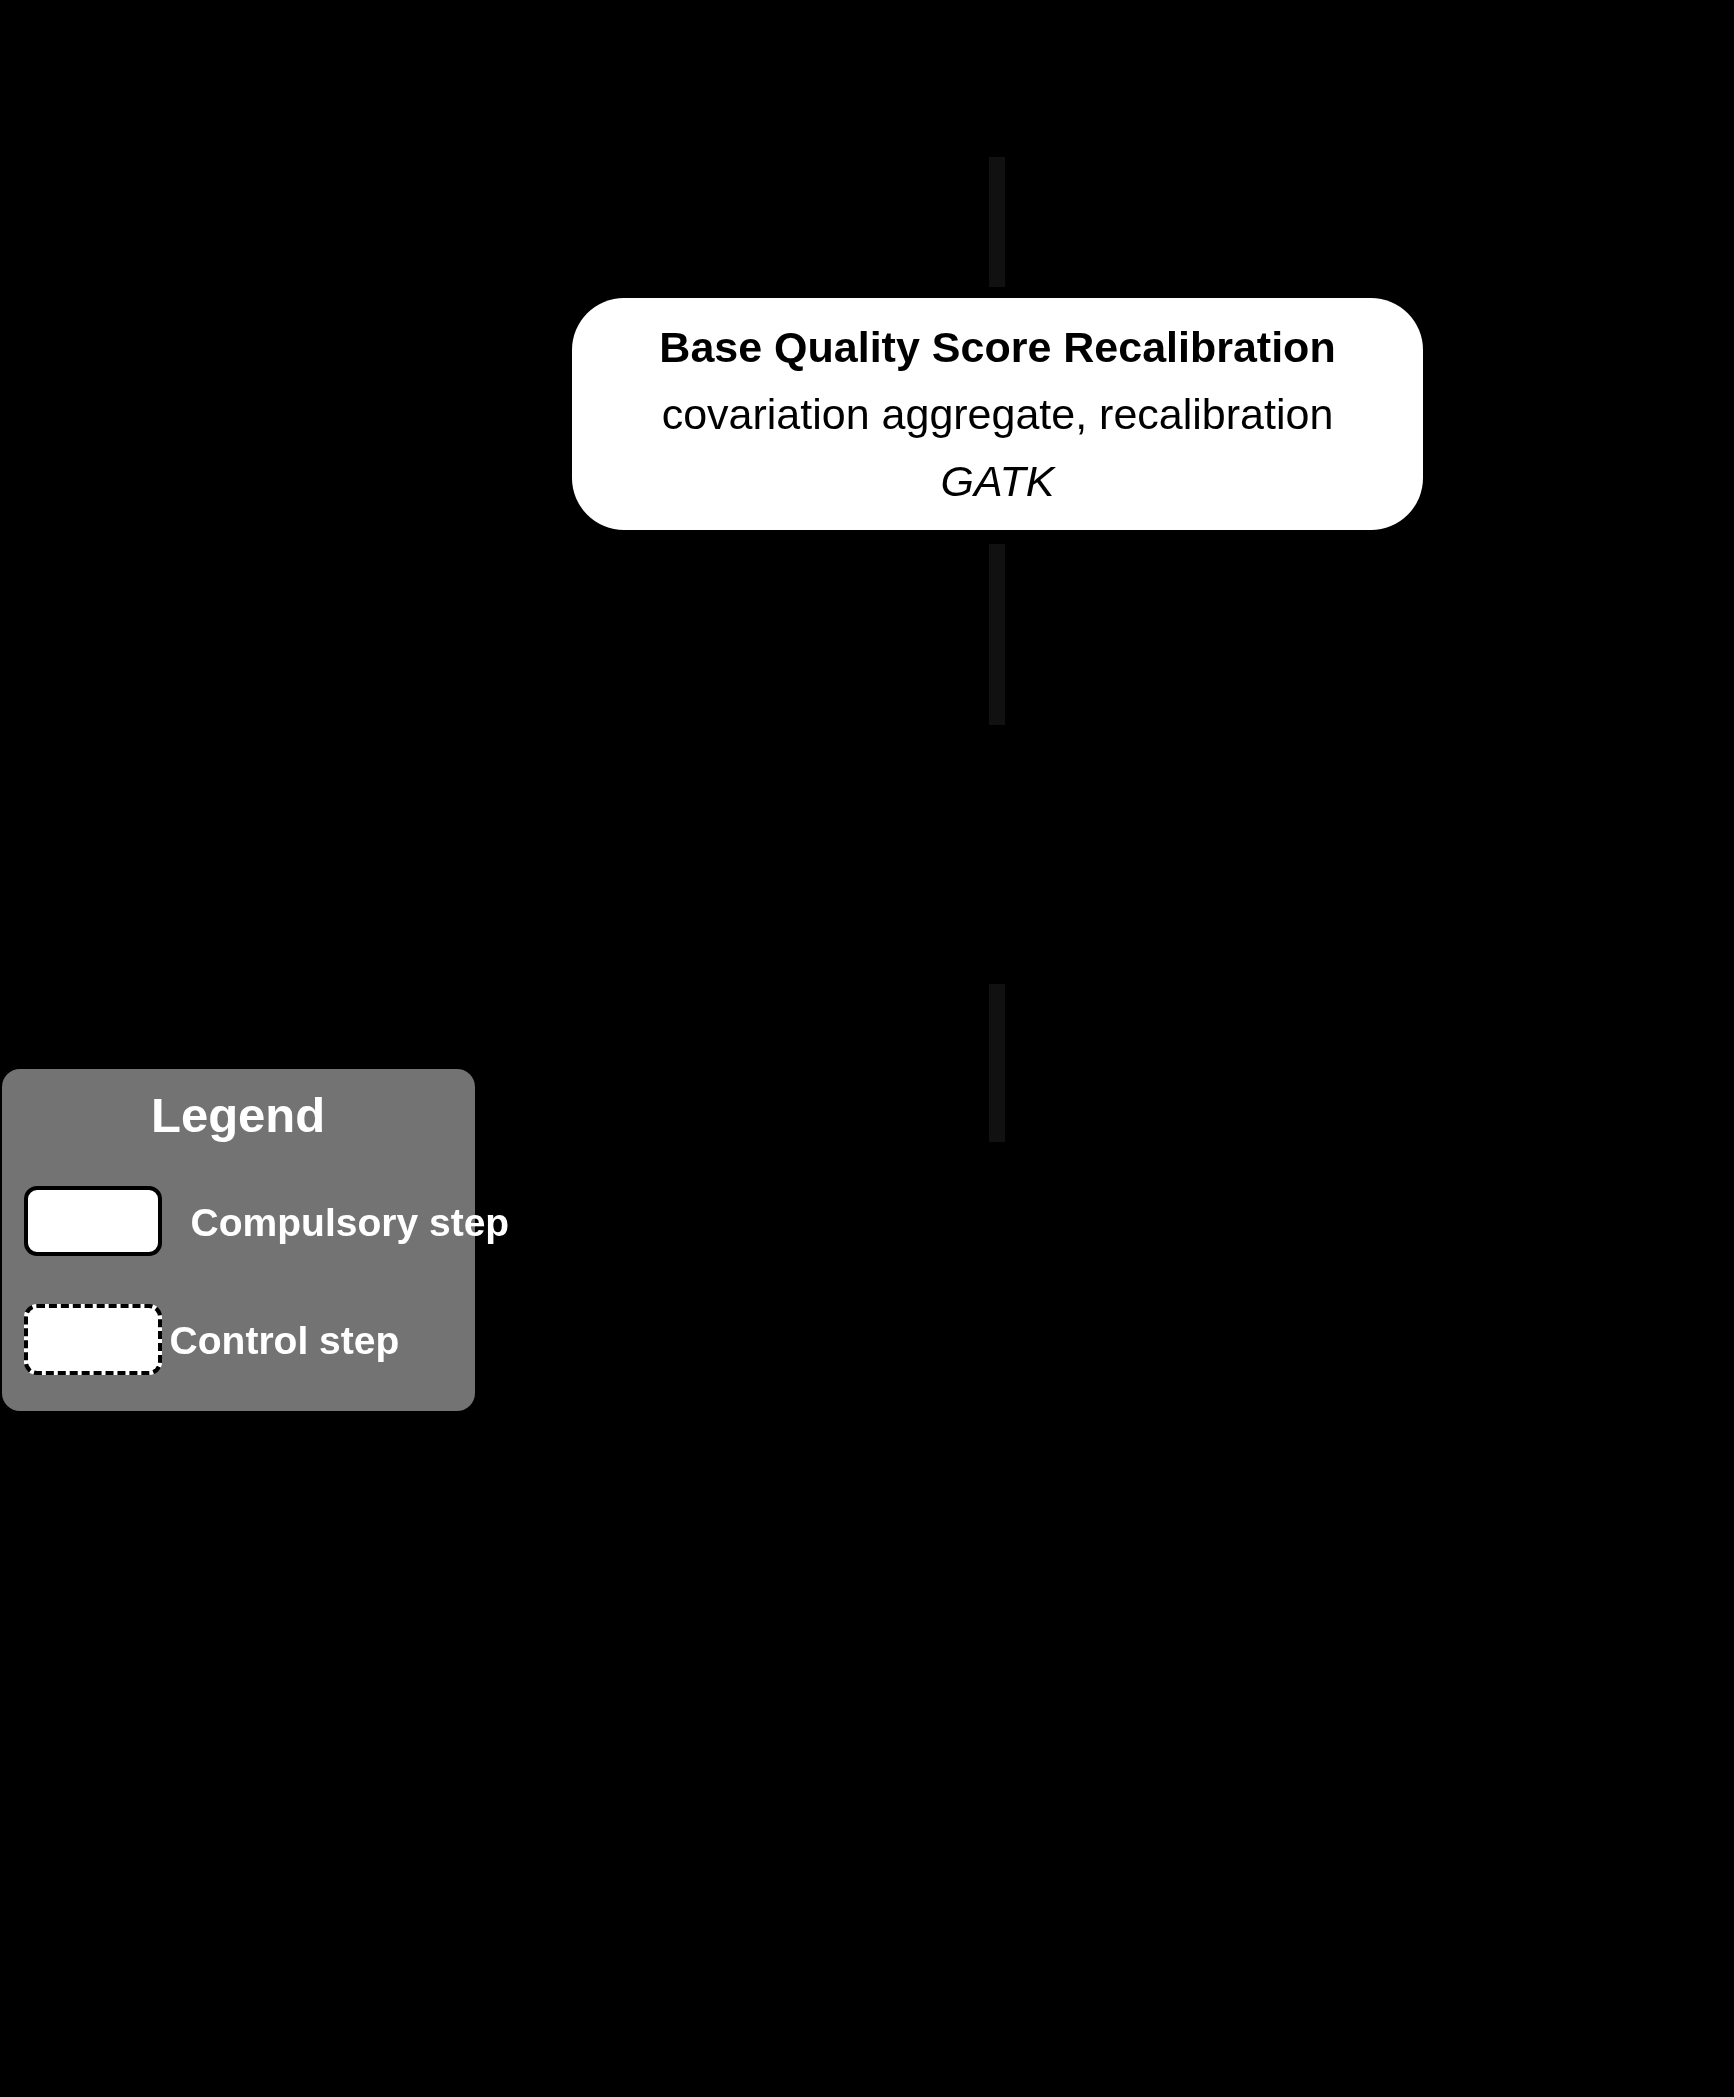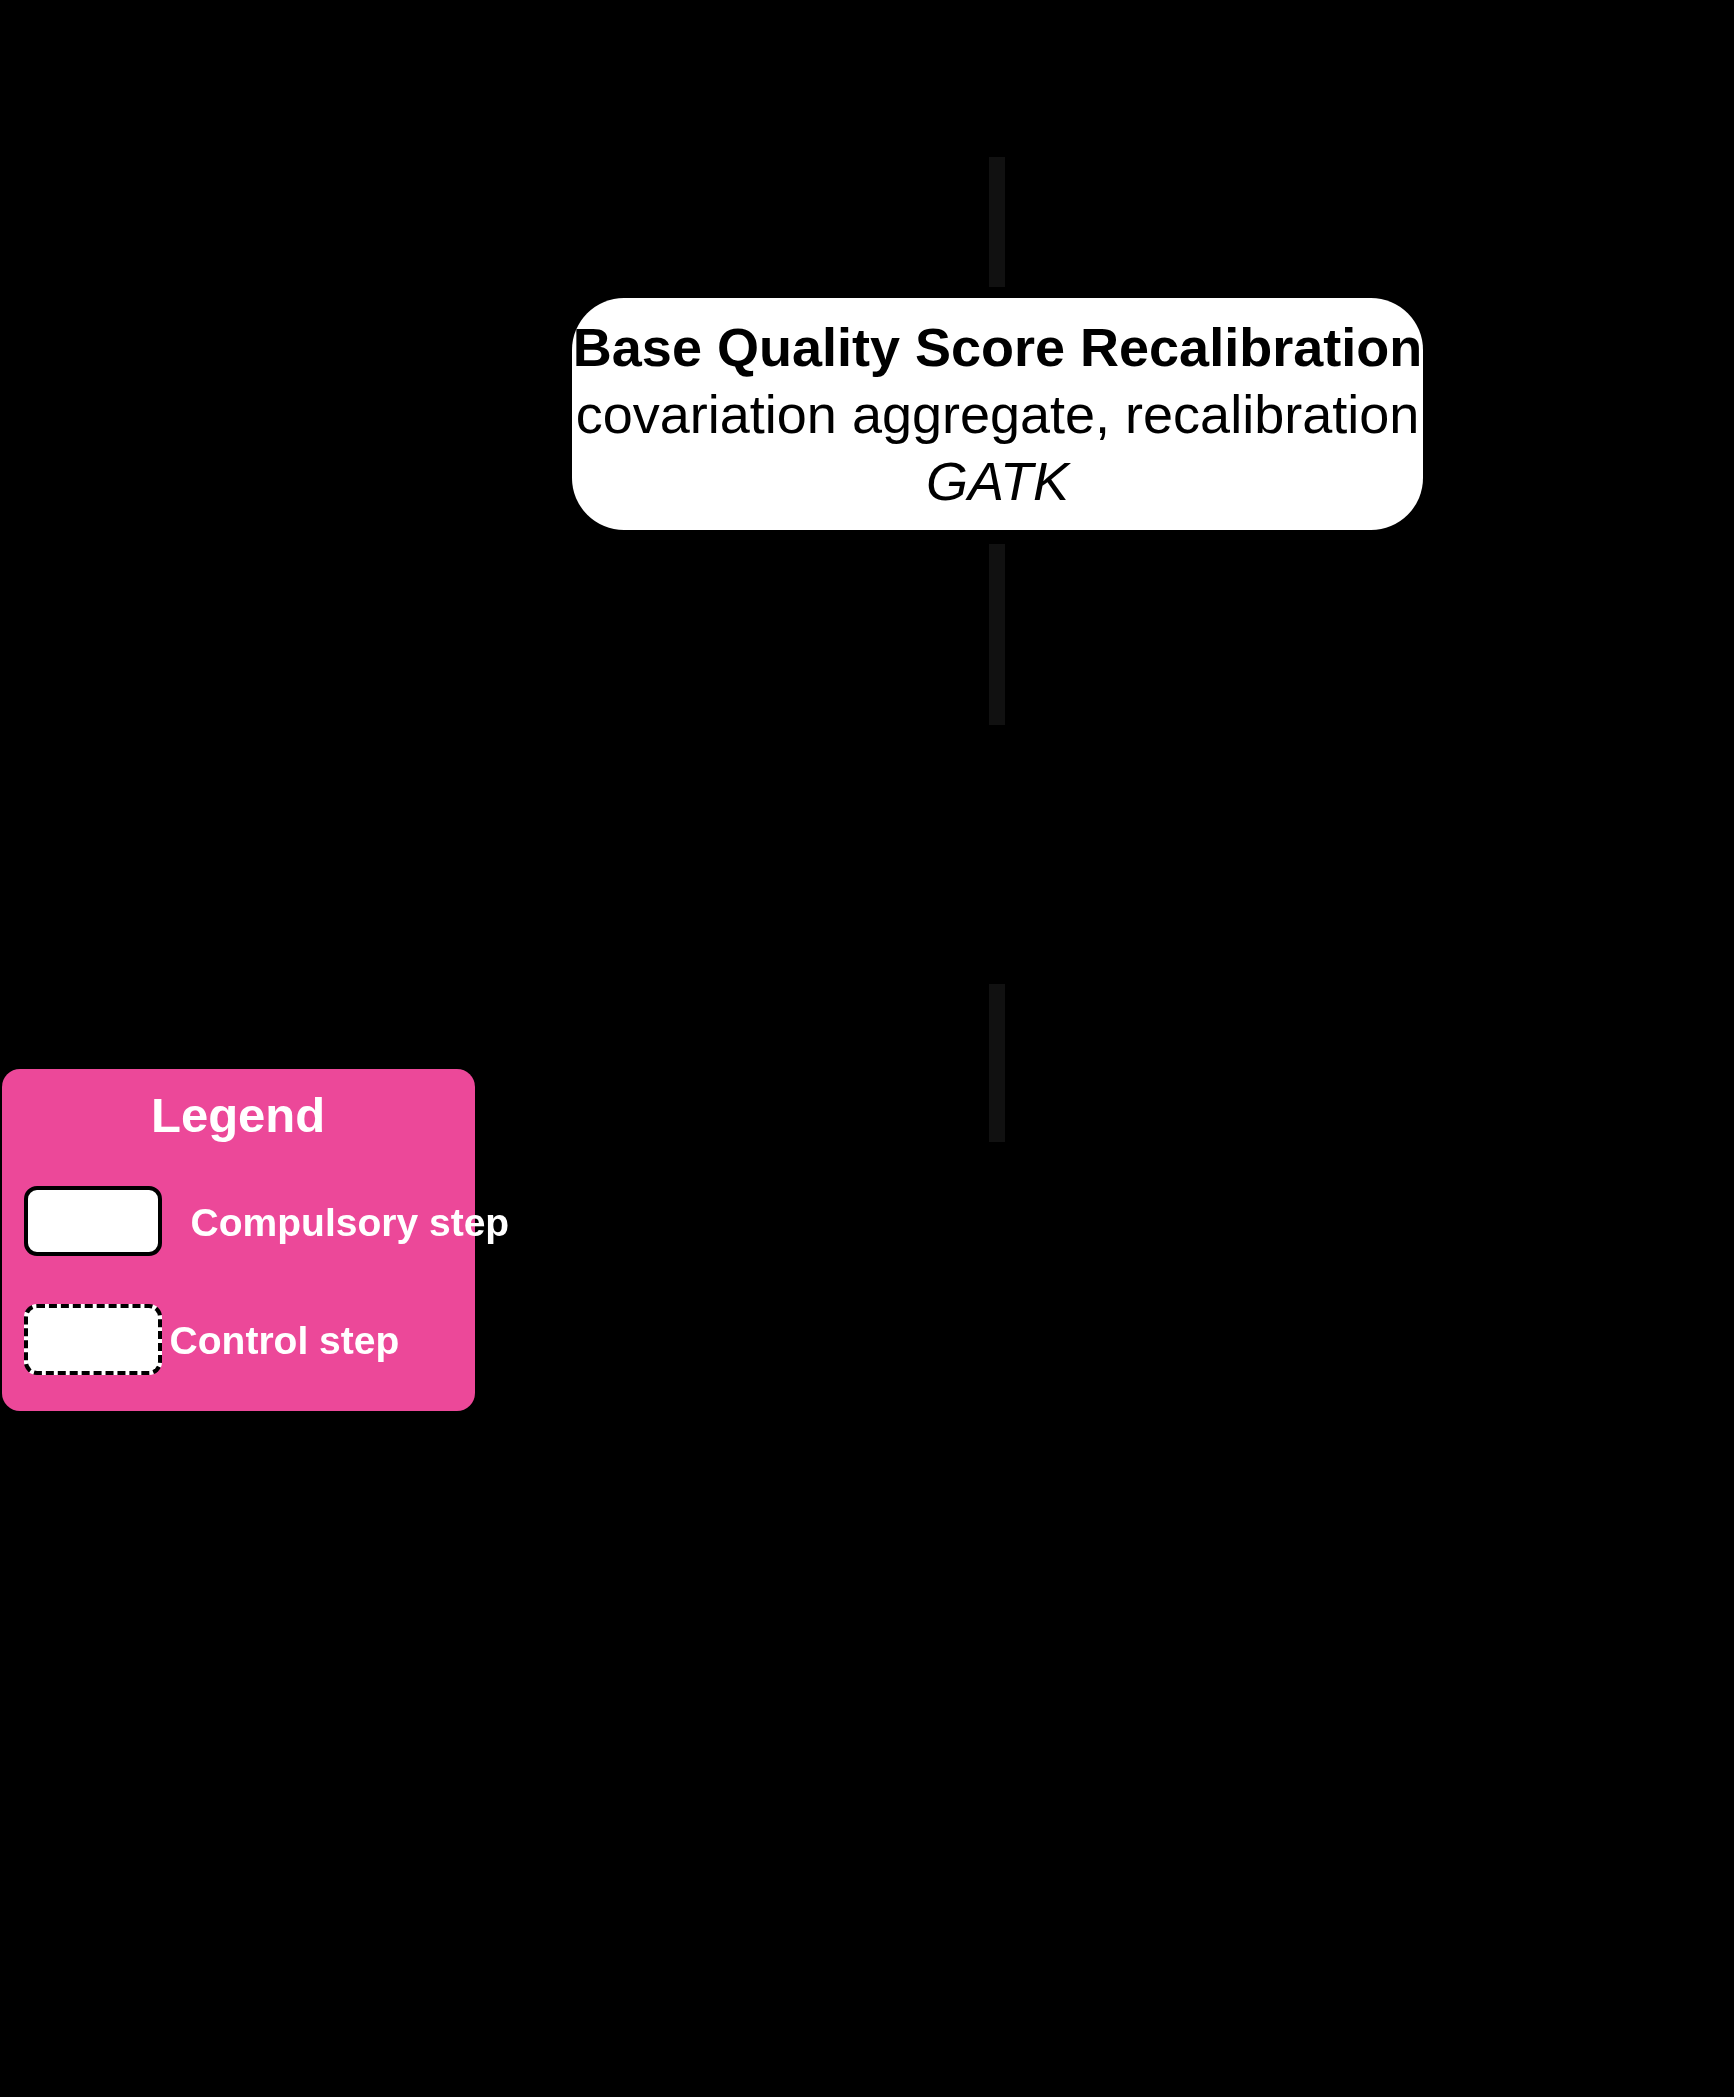--- a/index.html
+++ b/index.html
@@ -33,36 +33,36 @@
     left: 572px;
     width: 851px;
     background: #ffffff;
     border-radius: 52px;
     display: flex;
     flex-direction: column;
     justify-content: center;
     align-items: center;
     text-align: center;
     color: #000000;
-    font-size: 54px;
+    font-size: 43px;
     line-height: 67px;
   }
   .node.bqsr { top: 298px; height: 232px; }
   .node.qc   { top: 738px; height: 231px; }
   .node .title { font-weight: bold; }
   .node .tool  { font-style: italic; }
 
   
   .legend {
     position: absolute;
     left: 1.6px;
     top: 1069px;
     width: 473px;
     height: 342px;
-    background: #ec4899;
+    background: #737373;
     border-radius: 18px;
     color: #ffffff;
   }
   .legend-title {
     position: absolute;
     top: 18px;
     left: 0;
     width: 100%;
     text-align: center;
     font-size: 49px;

